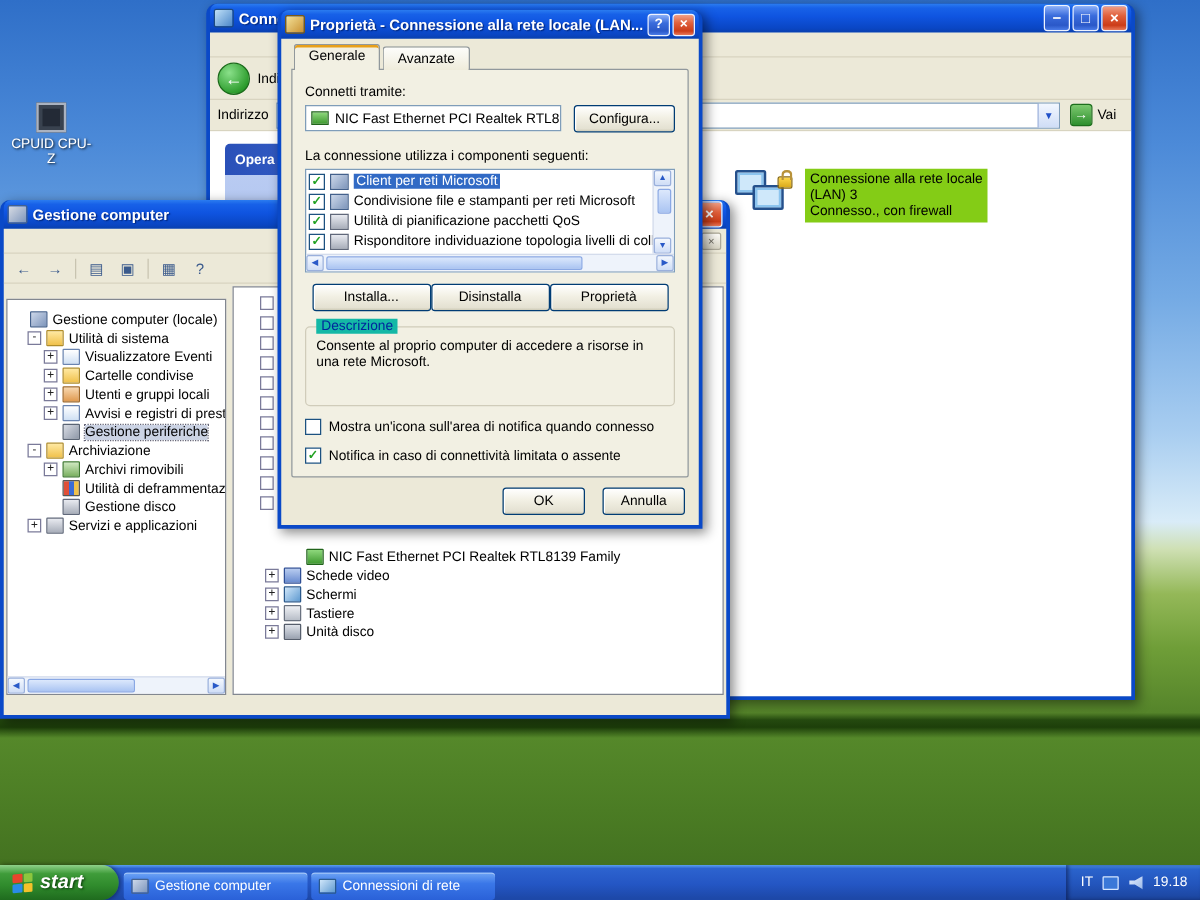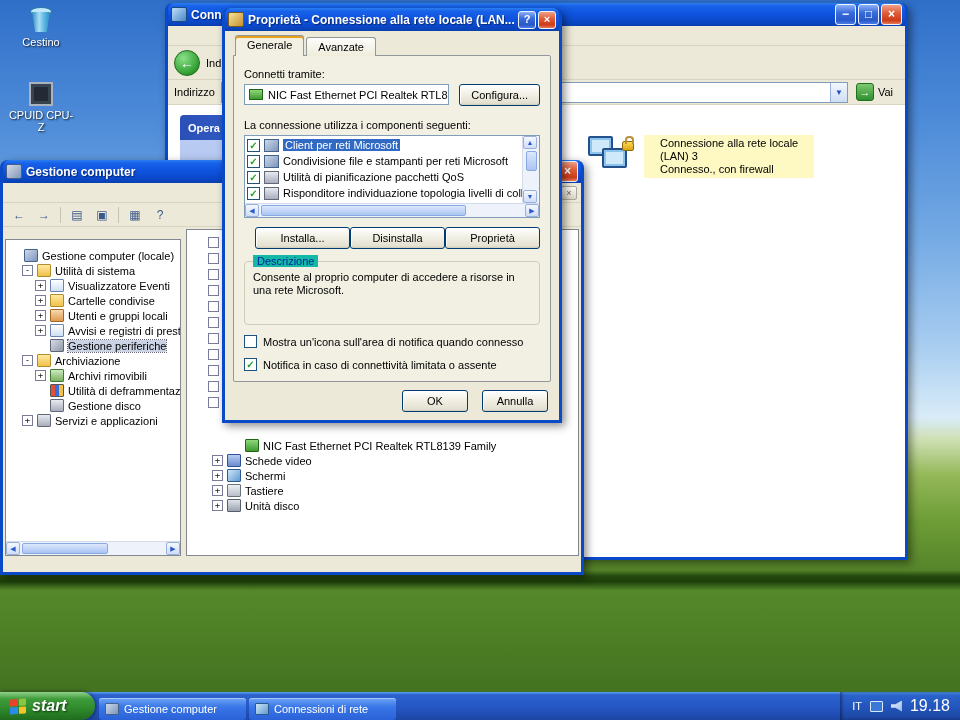--- a/index.html
+++ b/index.html
@@ -46,21 +46,21 @@
 .taskpane-header{height:25px;border-radius:4px 4px 0 0;background:linear-gradient(90deg,#2a50b8,#4a78e0);color:#fff;font-weight:bold;display:flex;align-items:center;justify-content:space-between;padding:0 8px}
 .taskpane-body{height:280px;background:linear-gradient(180deg,#b9cbf2,#8aa8e4)}
 .chev{font-size:10px}
 .nw-main{flex:1;position:relative}
 .conn-tile{position:absolute;left:212px;top:30px;display:flex;gap:8px;align-items:flex-start}
 .conn-ico{position:relative;width:48px;height:42px;flex:none}
 .mon{position:absolute;width:25px;height:20px;background:#cfe8fa;border:2px solid #24508c;border-radius:2px;box-shadow:inset 0 0 0 2px #8cc4ee}
 .mon.m1{left:0;top:1px}.mon.m2{left:14px;top:13px}
 .lock{position:absolute;right:2px;top:6px;width:12px;height:10px;background:linear-gradient(#ffd84a,#d8a81a);border:1px solid #8a6a10;border-radius:2px}
 .lock::before{content:"";position:absolute;top:-6px;left:2px;width:5px;height:6px;border:2px solid #b8923a;border-bottom:none;border-radius:4px 4px 0 0}
-.conn-text{background:#fef9c3;padding:2px 16px;line-height:13px}
+.conn-text{background:#84cc16;padding:2px 4px;line-height:13px}
 
 .mgmt-window{left:0;top:160px;width:584px;height:415px;z-index:2}
 .t-ico.mgmt{background:linear-gradient(135deg,#d8dce4,#7d95bb);border:1px solid #44618c}
 .mdi-btns{margin-left:auto;display:flex;gap:2px}
 .mdi-btn{width:16px;height:14px;border:1px solid #aca899;background:linear-gradient(180deg,#fdfcf8,#d8d4c4);color:#6a675c;font-size:9px;line-height:12px;text-align:center;border-radius:2px}
 .mmc-toolbar{height:24px;flex:none;display:flex;align-items:center;gap:3px;padding:0 5px;border-bottom:1px solid #d8d4c0}
 .mmc-btn{width:22px;height:20px;text-align:center;line-height:20px;color:#3a5a8c;font-size:12px}
 .mmc-sep{width:1px;height:16px;background:#c8c4b0;margin:0 2px}
 .mgmt-content{flex:1;display:flex;overflow:hidden}
 .tree-pane{width:176px;flex:none;background:#fff;border:1px solid #828790;margin:12px 0 2px 2px;position:relative;overflow:hidden}
@@ -111,21 +111,21 @@
 .comp-box{border:1px solid #7f9db9;background:#fff;height:83px;display:grid;grid-template-columns:1fr 17px;grid-template-rows:1fr 14px}
 .comp-list{overflow:hidden;padding:1px 0 0 2px}
 .comp-row{height:16px;display:flex;align-items:center;gap:4px;white-space:nowrap}
 .comp-cb,.cb{width:13px;height:13px;flex:none;border:1px solid #1c5180;background:#fff;color:#21a121;font-size:10px;line-height:11px;text-align:center;font-weight:bold}
 .comp-ico{width:15px;height:13px;flex:none}
 .comp-row.selected .comp-text{background:#316ac5;color:#fff;padding:0 2px}
 .vscroll{grid-row:1;grid-column:2;display:flex;flex-direction:column;background:#eef3fb;border-left:1px solid #d4dcec}
 .vscroll .sb-thumb{width:11px;height:20px;margin:2px auto 0}
 .comp-hscroll{grid-row:2;grid-column:1/span 2;display:flex;background:#eef3fb;border-top:1px solid #d4dcec}
 .comp-hscroll .sb-thumb{width:205px}
-.btn-row{display:flex;justify-content:flex-end;margin-top:9px}
+.btn-row{display:flex;justify-content:center;margin-top:9px}
 .btn-row .btn{width:95px}
 .groupbox{margin-top:12px;border:1px solid #d0ccba;border-radius:4px;padding:9px 8px 4px;position:relative;height:64px}
 .groupbox-title{position:absolute;top:-7px;left:8px;background:#14b8a6;padding:0 4px;color:#00269c}
 .groupbox-text{line-height:13px}
 .cb-row{display:flex;gap:6px;margin-top:10px;align-items:center}
 .dlg-footer{flex:none;display:flex;justify-content:flex-end;gap:14px;padding:8px 3px 0}
 .dlg-footer .btn{width:66px}
 
 .taskbar{position:absolute;left:0;bottom:0;width:960px;height:28px;z-index:10;display:flex;align-items:flex-end;
  background:linear-gradient(180deg,#5aa0f0 0%,#2d63cf 10%,#2456c4 55%,#1d48a8 95%)}
@@ -137,31 +137,27 @@
 .wf1{background:#e8442c}.wf2{background:#8cc63e}.wf3{background:#2a8ce8}.wf4{background:#f4c22a}
 .task-items{display:flex;gap:3px;margin-left:4px}
 .task-item{width:147px;height:22px;border-radius:3px;display:flex;align-items:center;gap:5px;padding:0 6px;color:#fff;white-space:nowrap;overflow:hidden;
  background:linear-gradient(180deg,#6fa5f5,#3a77e8 40%,#2a61d8);box-shadow:inset 0 1px 0 rgba(255,255,255,.4)}
 .task-item.active{background:#1b46a8;box-shadow:inset 1px 2px 3px rgba(0,0,10,.55)}
 .task-ico{width:14px;height:12px;flex:none;border-radius:1px}
 .tray{margin-left:auto;height:28px;display:flex;align-items:center;gap:8px;padding:0 10px 0 12px;
  background:linear-gradient(180deg,#4b91e8 0%,#2a63cc 12%,#2355bc 55%,#1c46a0 95%);box-shadow:inset 2px 0 3px rgba(0,0,30,.4);color:#fff}
 .tray-mon{width:13px;height:11px;background:#3a78d8;border:1px solid #d8e8ff;border-radius:1px}
 .tray-spk{width:11px;height:11px;background:linear-gradient(135deg,#e8f0ff,#9ab8e8);clip-path:polygon(0 35%,40% 35%,100% 0,100% 100%,40% 65%,0 65%)}
-.tray-clock{font-size:16px}
+.tray-clock{font-size:11px}
 </style>
 </head>
 <body>
 
 <div class="desktop">
 
-  <div class="desk-icon" style="left:8px;top:6px">
-    <div class="di-img di-bin"></div>
-    <div>Cestino</div>
-  </div>
   <div class="desk-icon" style="left:8px;top:82px">
     <div class="di-img di-cpu"></div>
     <div>CPUID CPU-Z</div>
   </div>
 
   <div class="xp-window net-window">
     <div class="titlebar">
       <span class="t-ico net"></span>
       <span class="titlebar-text">Connessioni di rete</span>
       <span class="tbtns">

